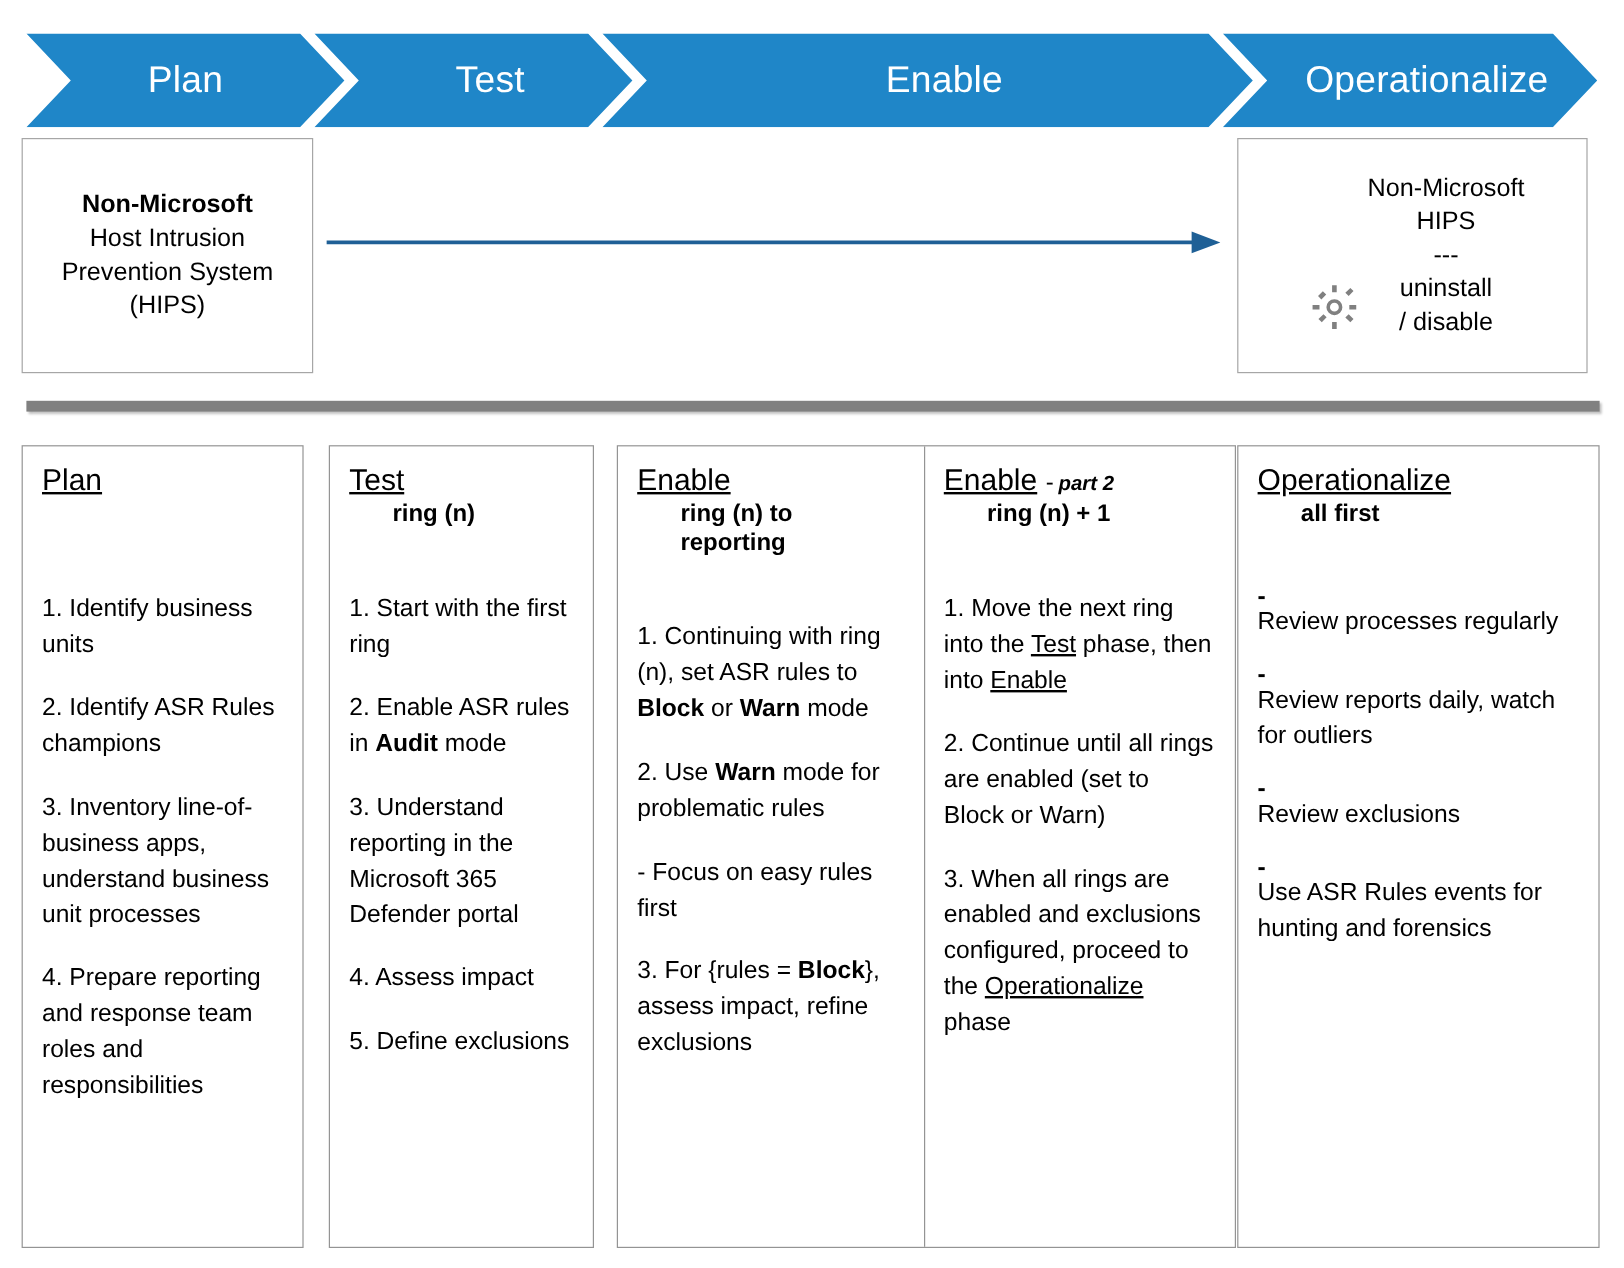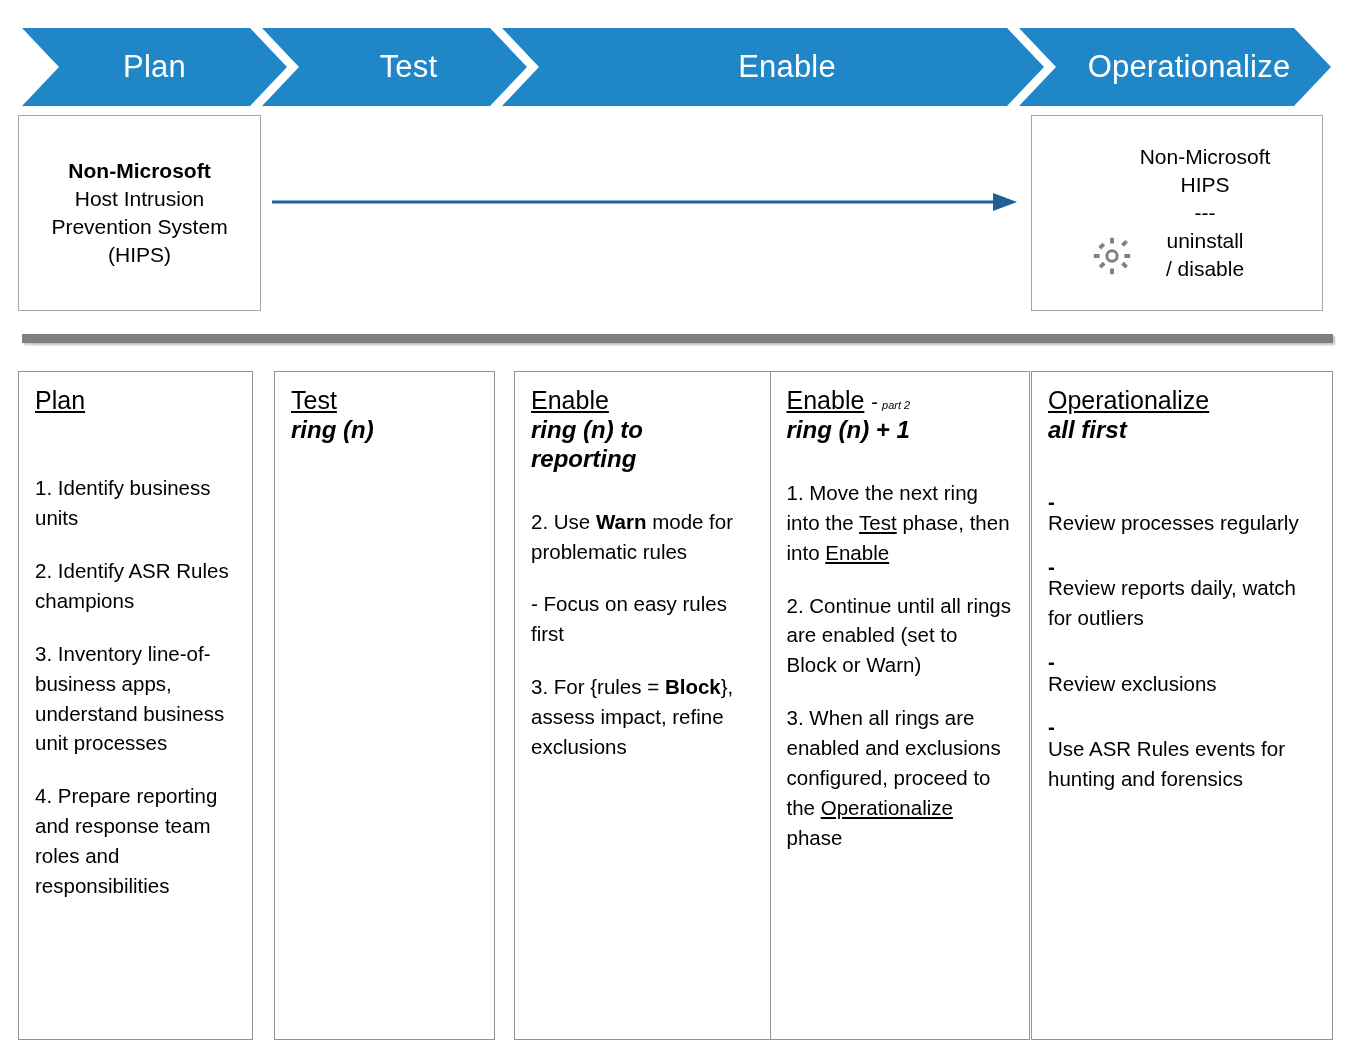--- a/index.html
+++ b/index.html
@@ -155,34 +155,34 @@
   }
   .card-title-row {
     white-space: nowrap;
   }
   .title-suffix-dash {
     font-size: 20px;
     padding-left: 7px;
     padding-right: 4px;
   }
   .title-suffix {
-    font-size: 11px;
+    font-size: 17px;
     font-style: italic;
-    font-weight: normal;
+    font-weight: bold;
   }
   .card-sub {
-    font-size: 24px;
-    font-style: italic;
+    font-size: 20px;
     font-weight: bold;
     line-height: 1.2;
     margin-top: 2px;
     min-height: 24px;
+    margin-left: 36px;
   }
   .card-body {
-    margin-top: 33px;
+    margin-top: 52px;
     font-size: 20.5px;
     line-height: 1.46;
   }
   .item { margin-bottom: 23px; }
   .item:last-child { margin-bottom: 0; }
   .item b { font-weight: bold; }
   .item u { text-decoration: underline; }
 
   .oper .card-body { margin-top: 50px; }
   .oper .item { margin-bottom: 22px; }
@@ -265,31 +265,39 @@
         <div class="item">3. Inventory line-of-business apps, understand business unit processes</div>
         <div class="item">4.  Prepare reporting and response team roles and responsibilities</div>
       </div>
   </div>
 
   <div class="card" id="card-test">
     <div class="card-title-row">
       <span class="card-title">Test</span>
     </div>
     <div class="card-sub">ring (n)</div>
+    <div class="card-body">
+        <div class="item">1. Start with the first ring</div>
+        <div class="item">2. Enable ASR rules in <b>Audit</b> mode</div>
+        <div class="item">3. Understand reporting in the Microsoft 365 Defender portal</div>
+        <div class="item">4. Assess impact</div>
+        <div class="item">5. Define exclusions</div>
+      </div>
   </div>
 
   <div class="card" id="card-enable">
     <div class="enable-split">
 
       <div class="enable-half first">
         <div class="card-title-row">
           <span class="card-title">Enable</span>
         </div>
         <div class="card-sub">ring (n) to reporting</div>
         <div class="card-body">
+            <div class="item">1. Continuing with ring (n), set ASR rules to <b>Block</b> or <b>Warn</b> mode</div>
             <div class="item">2. Use <b>Warn</b> mode for problematic rules</div>
             <div class="item">- Focus on easy rules first</div>
             <div class="item">3. For {rules = <b>Block</b>}, assess impact, refine exclusions</div>
           </div>
       </div>
 
       <div class="enable-half second">
         <div class="card-title-row">
           <span class="card-title">Enable</span><span class="title-suffix-dash">-</span><span class="title-suffix">part 2</span>
         </div>

